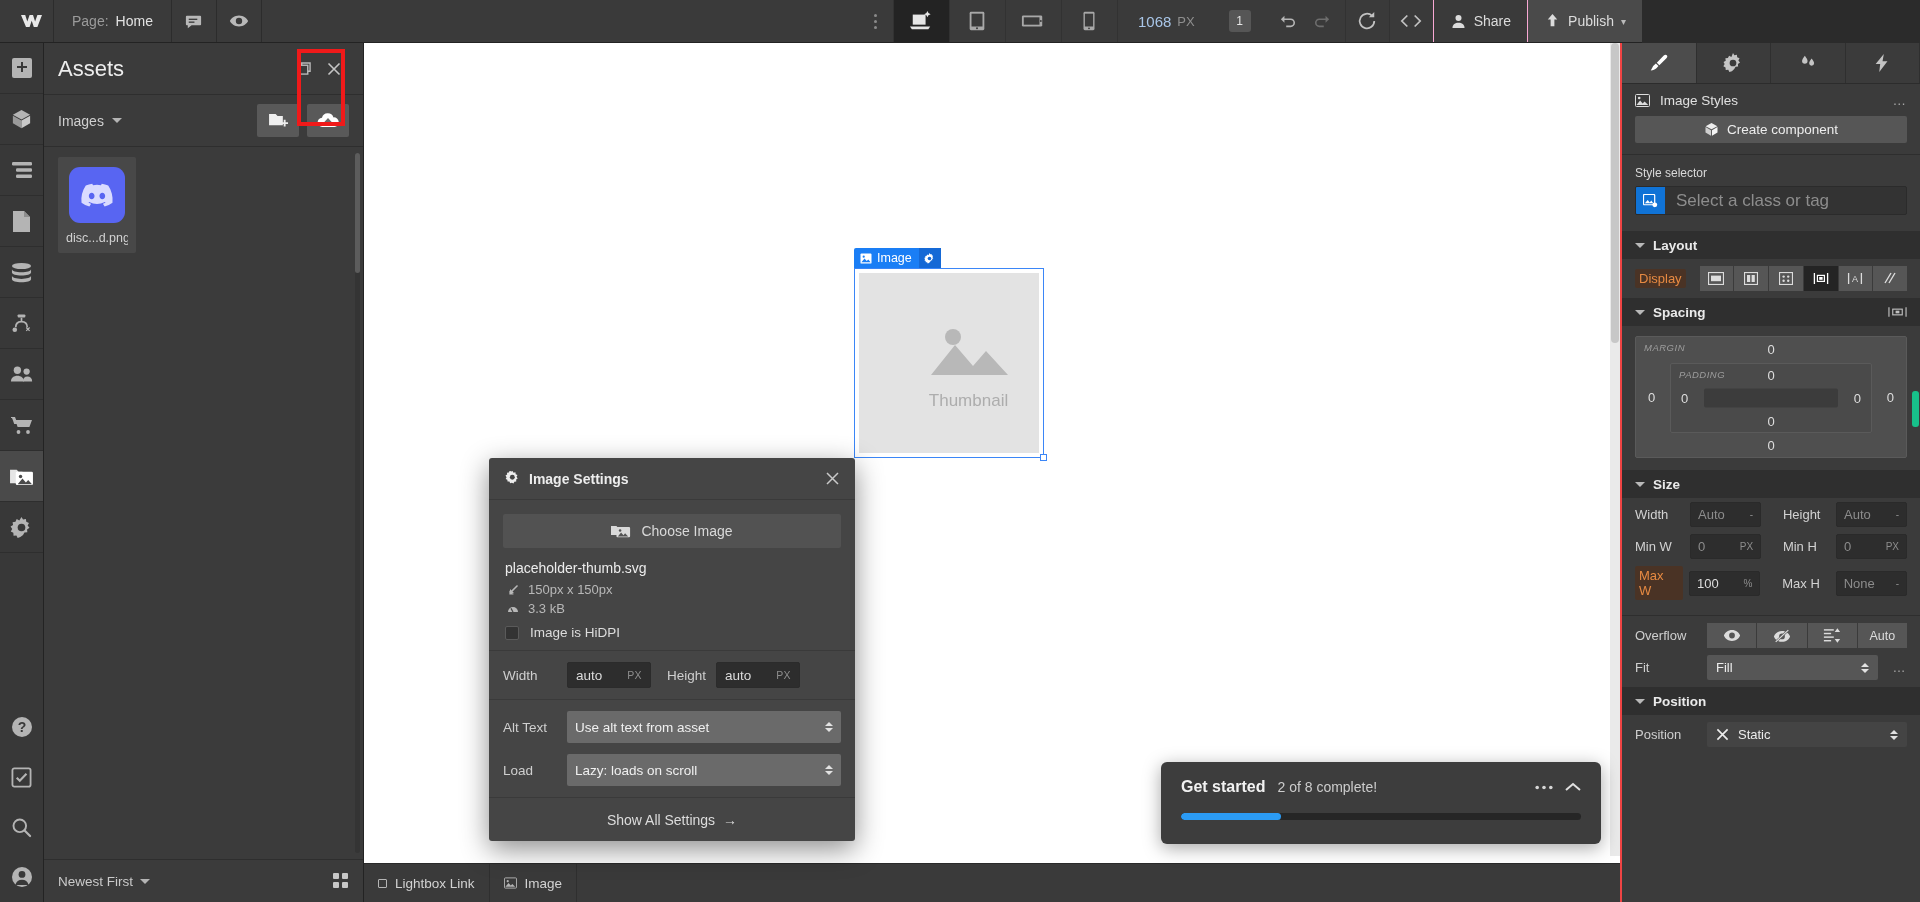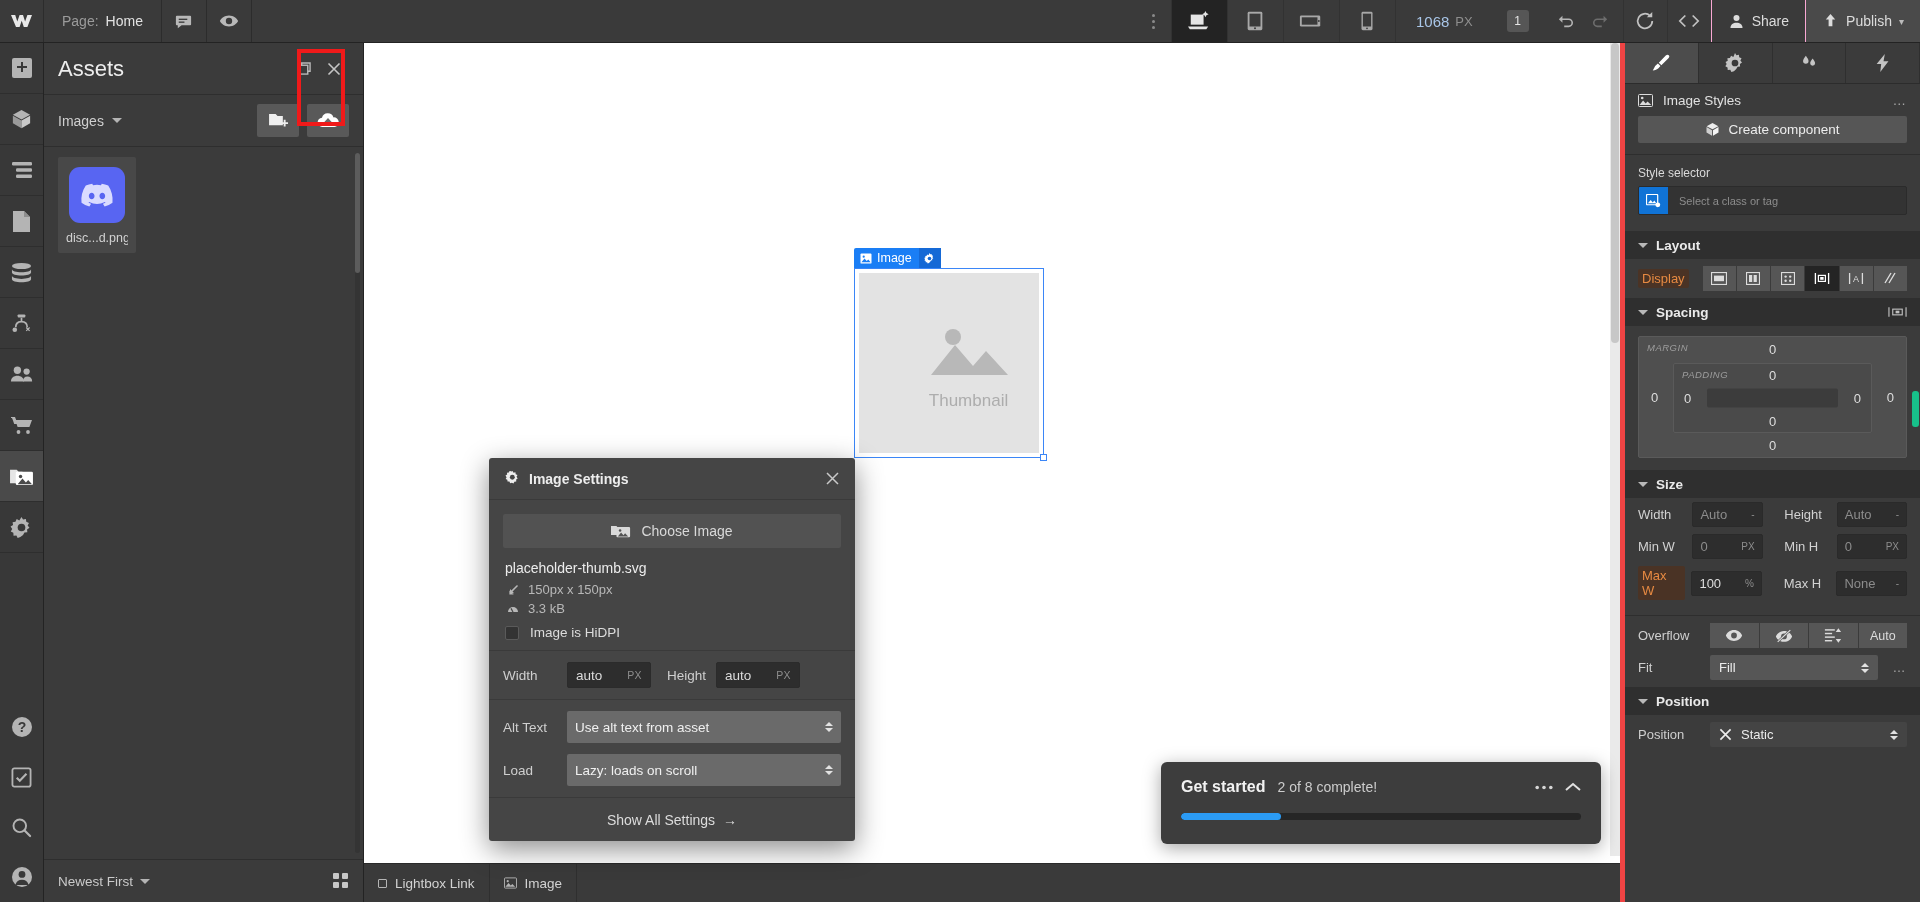--- a/index.html
+++ b/index.html
@@ -8,25 +8,26 @@
     overflow: hidden;
     background: #2b2b2b;
     font-family: "Liberation Sans", sans-serif;
     color: #d5d5d5;
     -webkit-font-smoothing: antialiased;
   }
   .app { position: relative; width: 1920px; height: 902px; }
 
   
   .topbar {
-    position: absolute; top: 0; left: 0; width: 1920px; height: 43px;
+    position: absolute; top: 0; left: 0; width: 1642px; height: 43px;
     background: #3a3a3a;
     display: flex; align-items: stretch;
     border-bottom: 1px solid #232323;
     z-index: 40;
+    padding-left: 10px;
   }
   .wf-logo {
     width: 44px; display: flex; align-items: center; justify-content: center;
     border-right: 1px solid #2c2c2c; color: #e8e8e8;
     font-size: 20px; font-weight: bold; font-style: italic;
     letter-spacing: -1px;
   }
   .page-chip {
     display: flex; align-items: center; gap: 7px; padding: 0 18px;
     border-right: 1px solid #2c2c2c; font-size: 14px;
@@ -242,21 +243,21 @@
   }
   .crumb {
     display: flex; align-items: center; gap: 8px; padding: 0 14px; height: 39px;
     font-size: 13.5px; color: #d2d2d2; border-right: 1px solid #2f2f2f;
   }
   .crumb .dot { width: 9px; height: 9px; border: 1.5px solid #b5b5b5; border-radius: 1px; }
 
   
   .right {
     position: absolute; top: 43px; right: 0; width: 300px; height: 859px;
-    background: #3b3b3b; border-left: 5px solid #ef4444; z-index: 30;
+    background: #3b3b3b; border-left: 2px solid #ef4444; z-index: 30;
     display: flex; flex-direction: column; overflow: hidden;
   }
   .right-tabs { height: 41px; display: flex; border-bottom: 1px solid #2c2c2c; }
   .right-tabs .rt {
     flex: 1; display: flex; align-items: center; justify-content: center;
     border-right: 1px solid #2f2f2f; color: #c4c4c4;
   }
   .right-tabs .rt.active { background: #4c4c4c; color: #ffffff; }
   .rp-head {
     height: 32px; display: flex; align-items: center; gap: 10px; padding: 0 13px;
@@ -269,21 +270,21 @@
     display: flex; align-items: center; justify-content: center; gap: 8px;
     font-size: 13.5px; color: #ededed;
   }
   .sec-div { height: 1px; background: #2e2e2e; }
   .style-label { padding: 11px 13px 6px; font-size: 12px; color: #dadada; }
   .style-input {
     margin: 0 13px 16px; height: 29px; background: #333333; border: 1px solid #2b2b2b;
     border-radius: 2px; display: flex; align-items: center; overflow: hidden;
   }
   .style-input .ico { width: 29px; height: 29px; background: #1073d6; display: flex; align-items: center; justify-content: center; color: #fff; }
-  .style-input .ph { padding-left: 11px; font-size: 11px; color: #8d8d8d; }
+  .style-input .ph { padding-left: 11px; font-size: 17px; color: #8d8d8d; }
   .sec-title {
     height: 28px; background: #2f2f2f; display: flex; align-items: center; gap: 8px;
     padding: 0 13px; font-size: 13.5px; font-weight: bold; color: #eaeaea;
   }
   .tri { width: 0; height: 0; border-left: 5px solid transparent; border-right: 5px solid transparent; border-top: 5px solid #b9b9b9; }
   .sec-title .right-ic { margin-left: auto; color: #c0c0c0; }
   .prop-row { display: flex; align-items: center; padding: 7px 13px; gap: 10px; }
   .prop-lab { font-size: 13px; color: #cfcfcf; width: 52px; }
   .prop-lab.hl { color: #e78a42; background: #4a3325; border-radius: 2px; padding: 2px 4px; width: auto; margin-right: 4px; }
   .seg { display: flex; flex: 1; }

